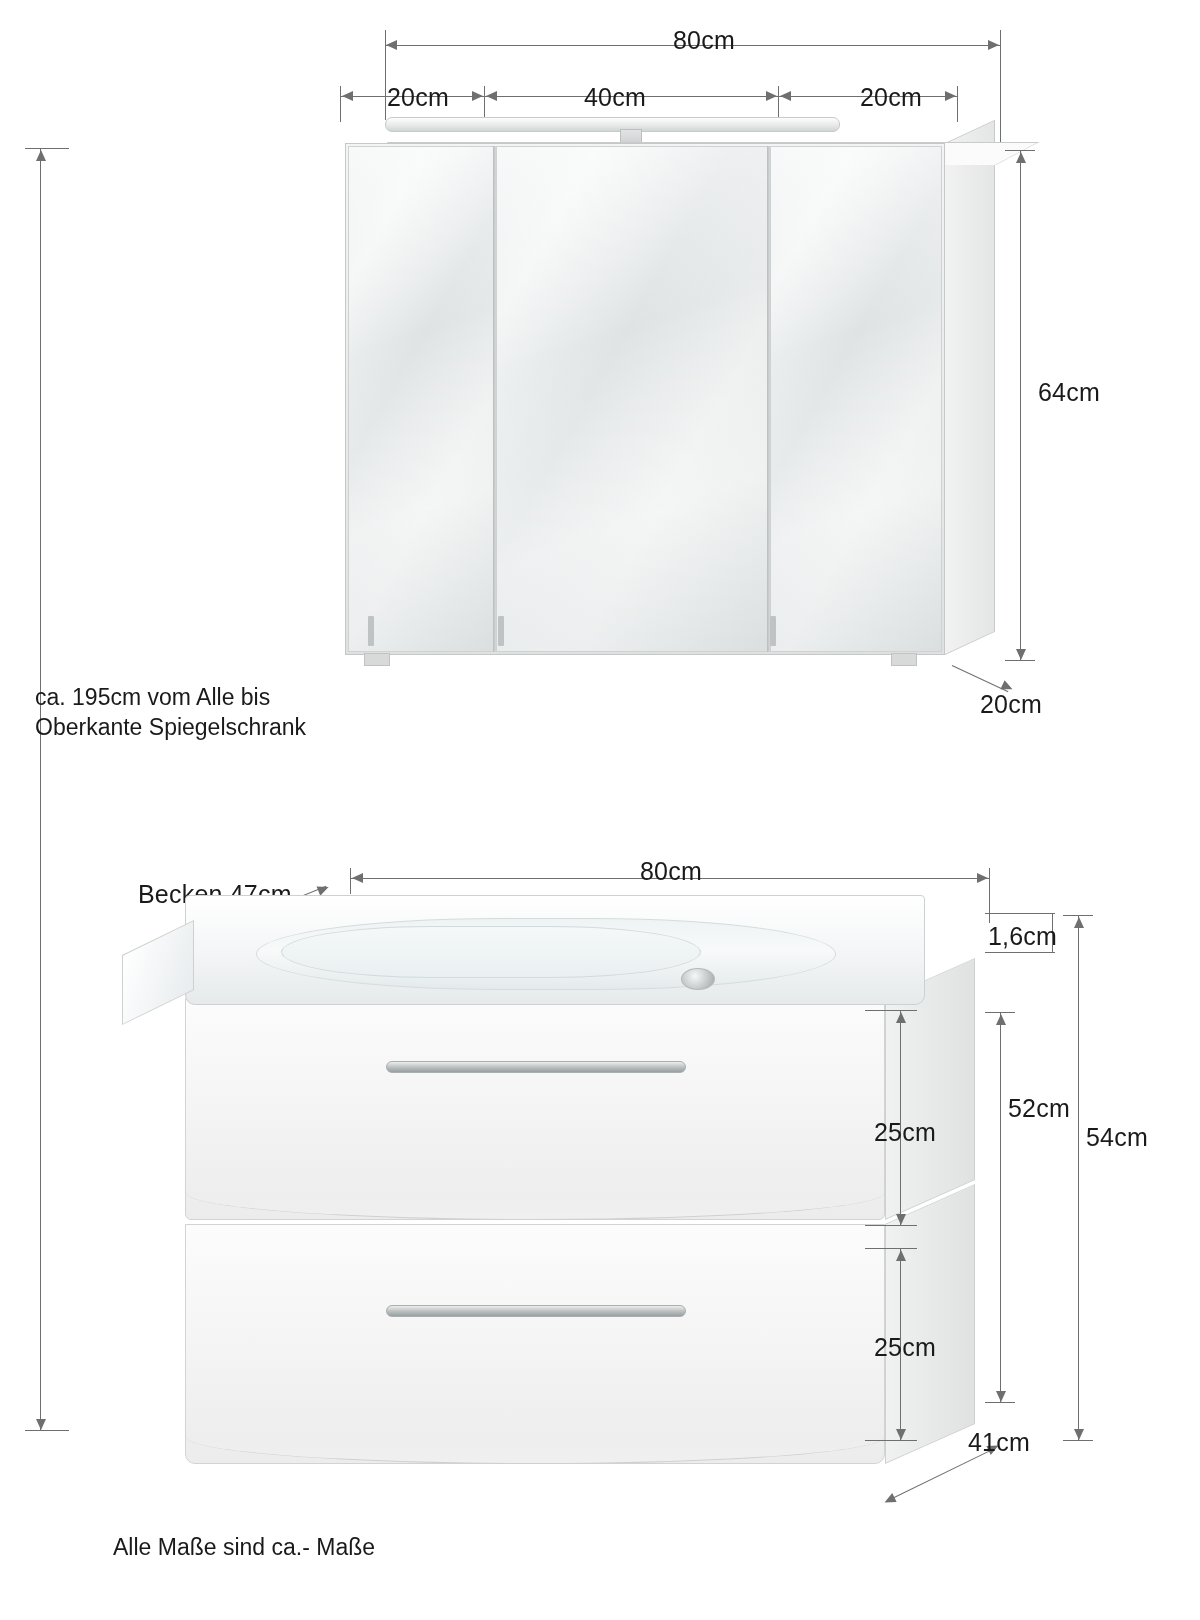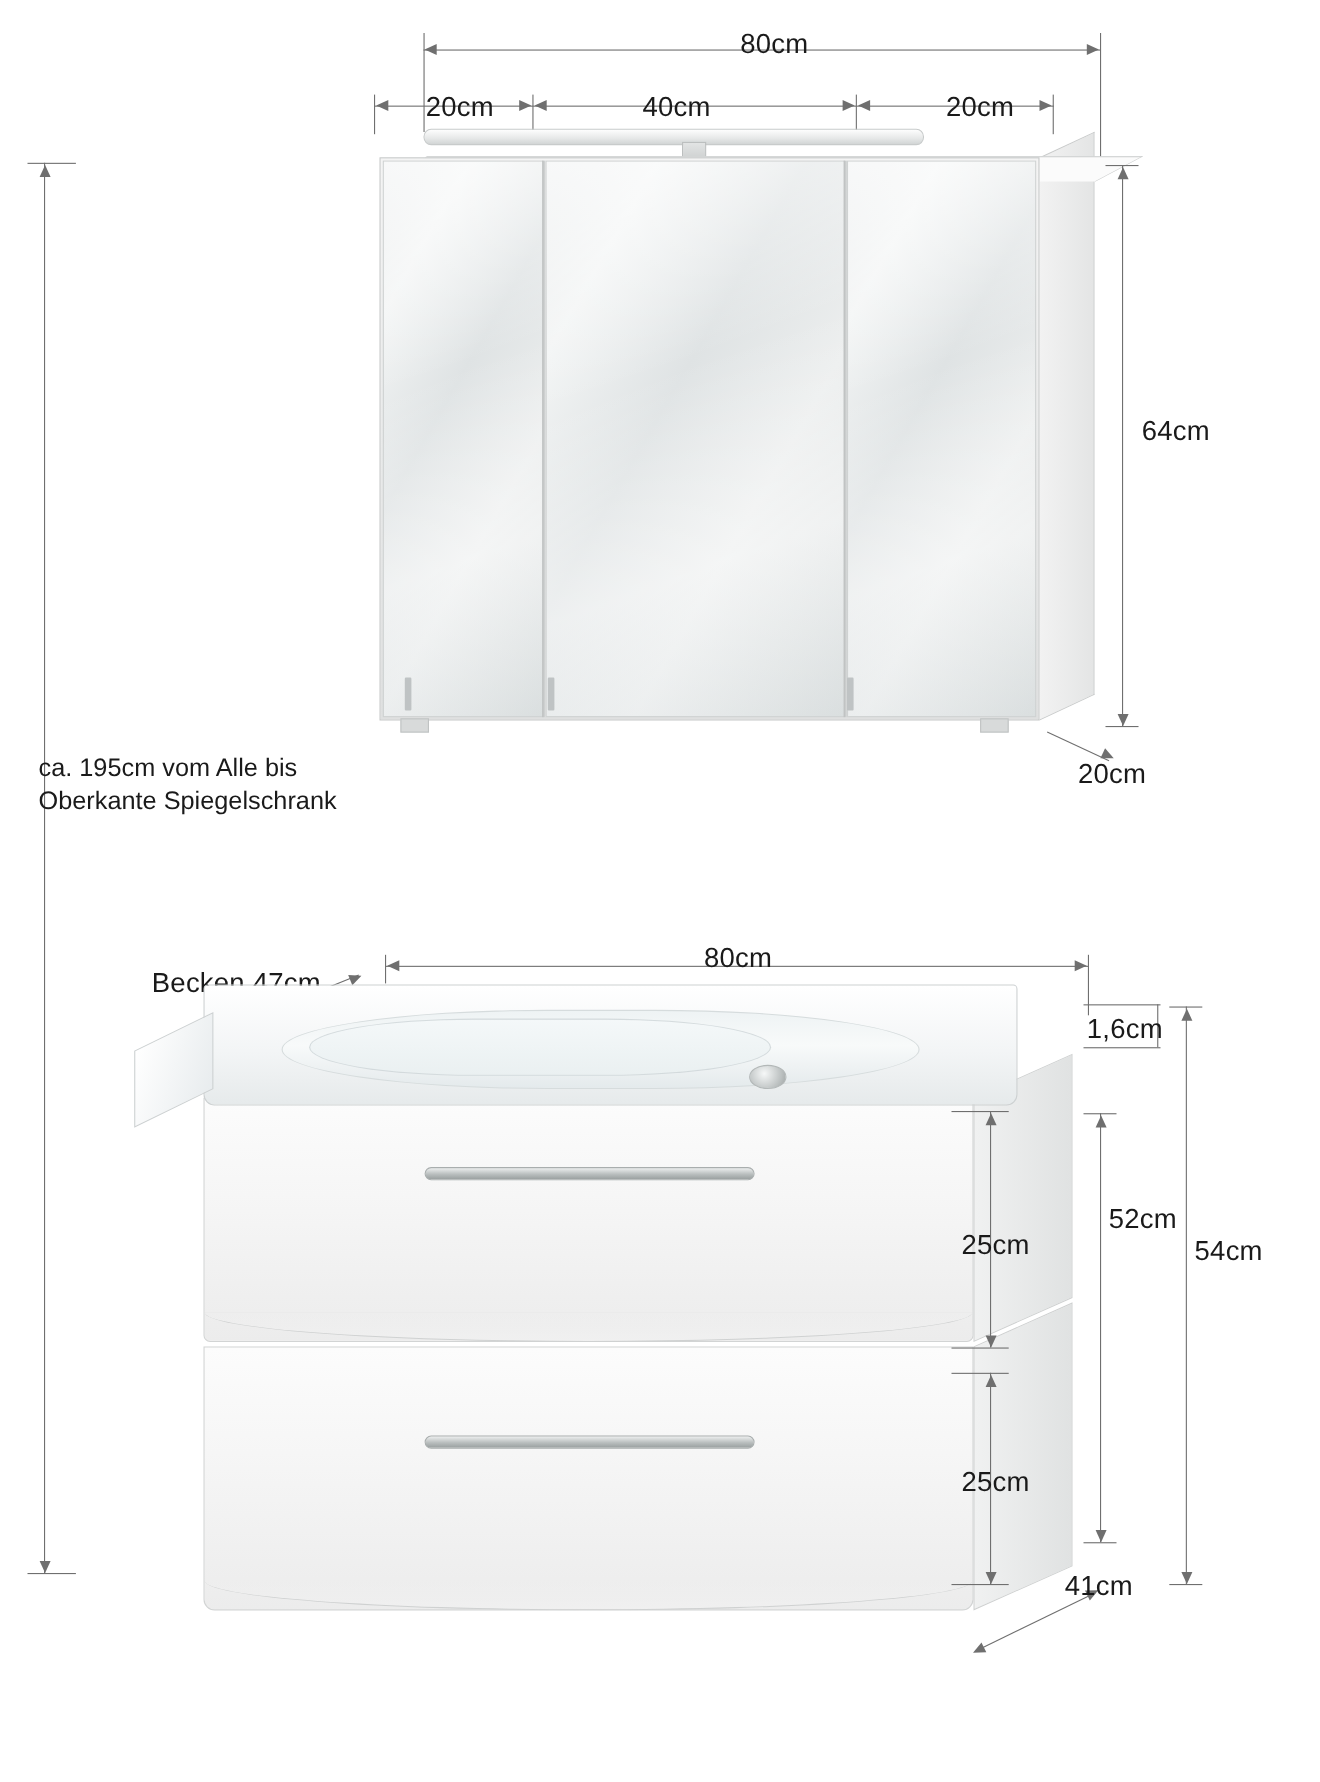--- a/index.html
+++ b/index.html
@@ -411,14 +411,15 @@
   <div class="line hline" style="left:1063px; top:1440px; width:30px;"></div>
   <div class="arrow arrow-up" style="left:1074px; top:917px;"></div>
   <div class="arrow arrow-down" style="left:1074px; top:1429px;"></div>
   <div class="dimlabel" style="left:1086px; top:1123px;">54cm</div>
 
   <div class="diag" style="left:888px; top:1500px; width:120px; transform: rotate(-26deg);"></div>
   <div class="arrow arrow-left" style="left:884px; top:1495px; transform: rotate(-26deg);"></div>
   <div class="arrow arrow-right" style="left:988px; top:1443px; transform: rotate(-26deg);"></div>
   <div class="dimlabel" style="left:968px; top:1428px;">41cm</div>
 
+  <div class="note" style="left:113px; top:1532px;">Alle Maße sind ca.- Maße</div>
 
 </div>
 
 </body></html>

